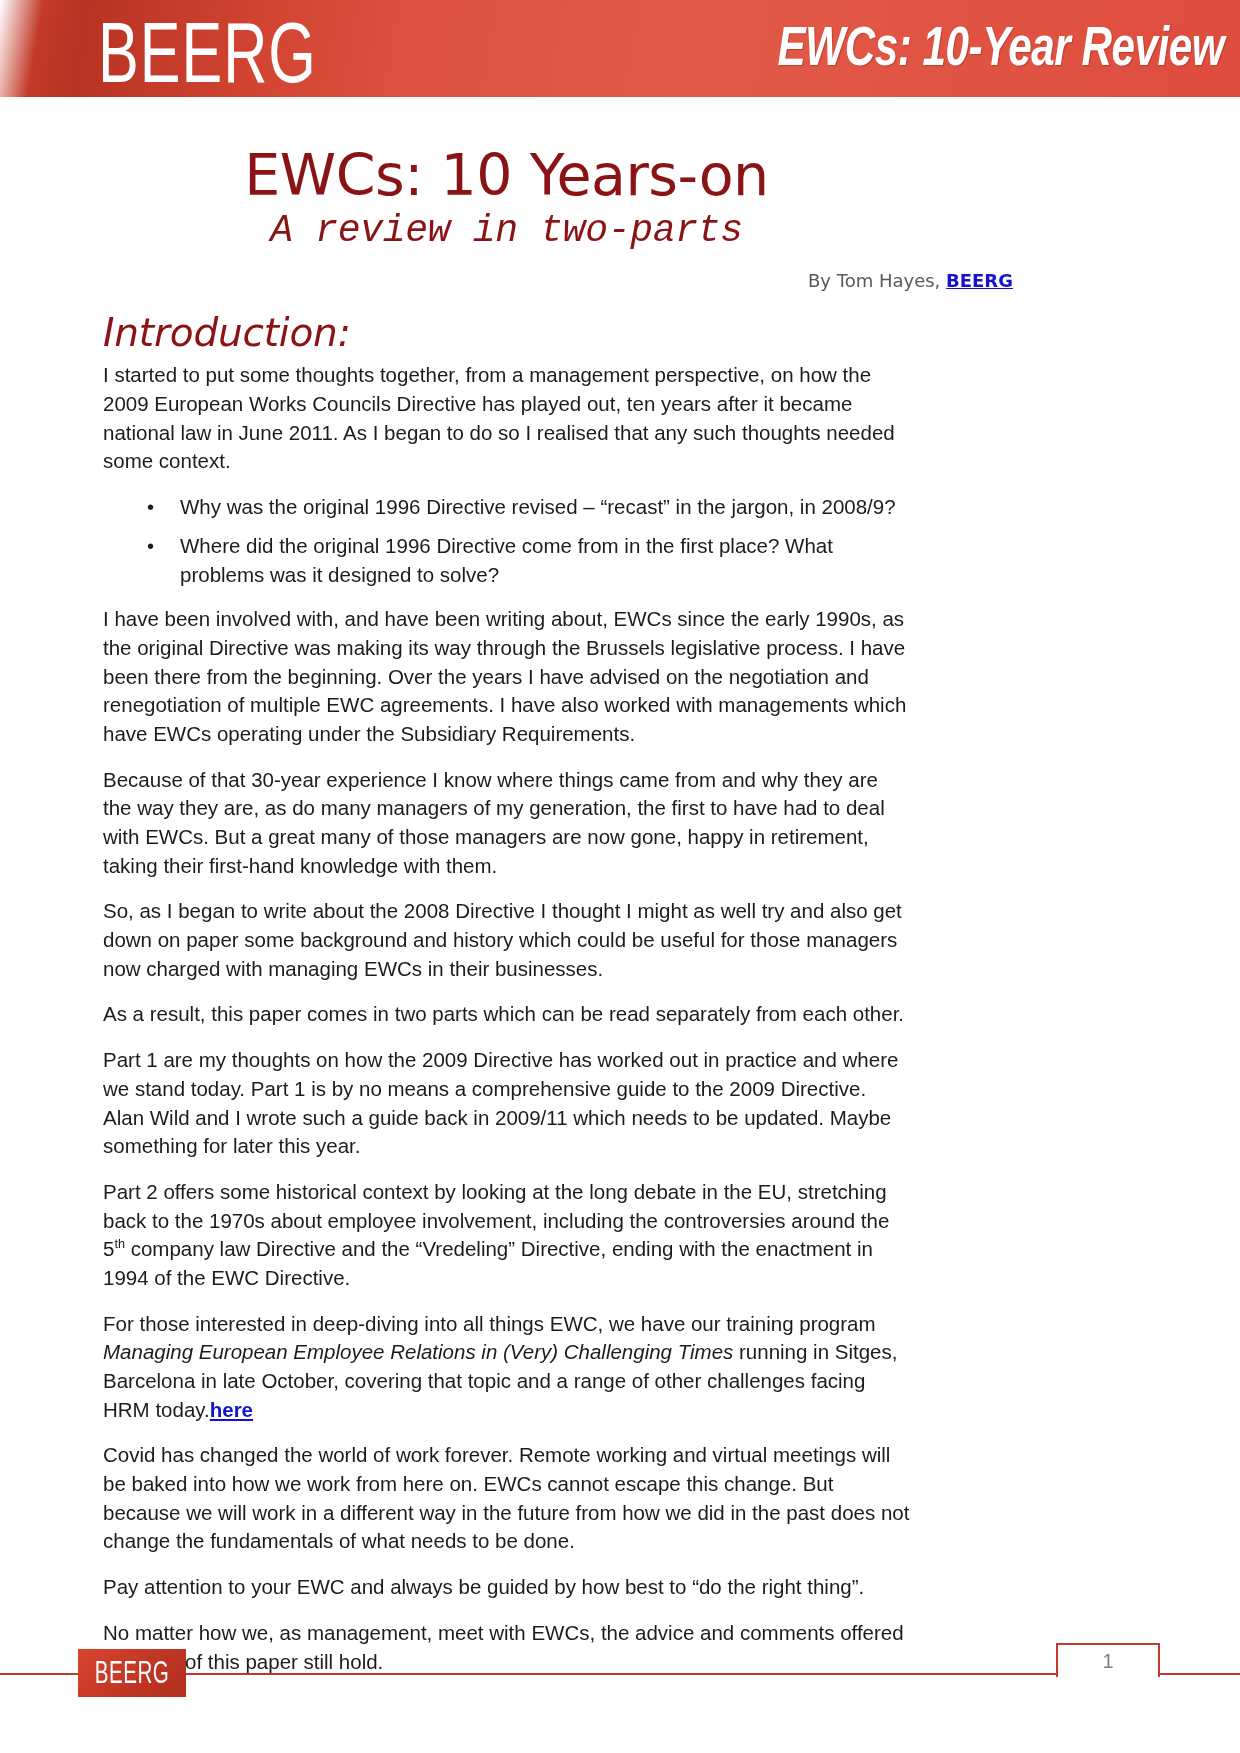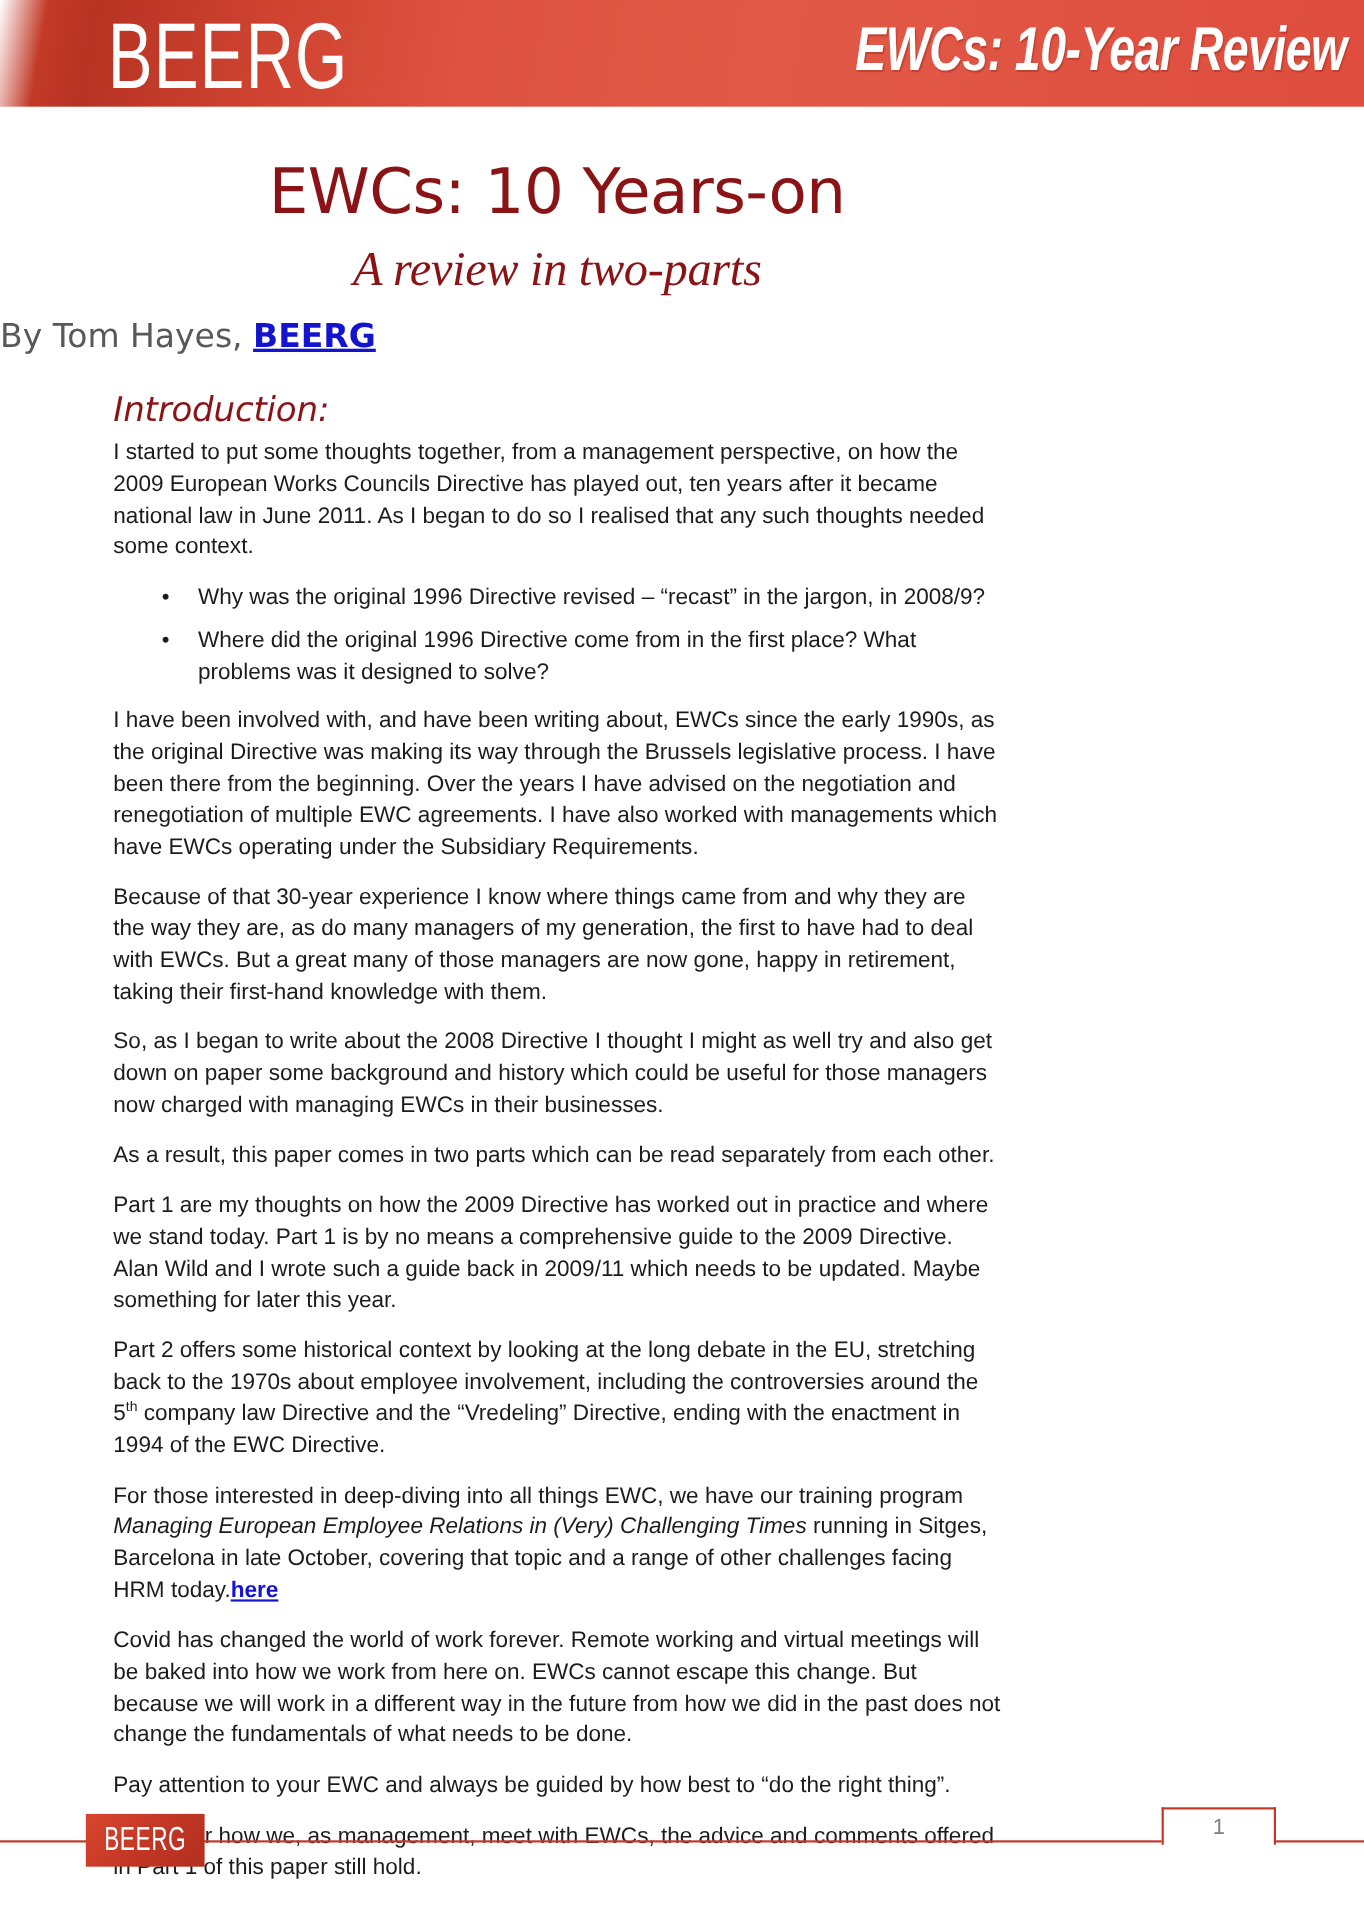--- a/index.html
+++ b/index.html
@@ -77,47 +77,47 @@
     font-family: "DejaVu Sans", sans-serif;
     font-size: 57px;
     font-weight: 400;
     line-height: 1.06;
     margin: 48px 0 0 0;
     letter-spacing: -0.5px;
   }
   .doc-subtitle {
     text-align: center;
     color: #8a1316;
-    font-family: Liberation Serif, serif;
+    font-family: Liberation Mono, monospace;
     font-style: italic;
-    font-size: 44px;
-    font-weight: 400;
-    margin: 14px 0 0 0;
+    font-size: 38px;
+    font-weight: 400;
+    margin: 4px 0 0 0;
     letter-spacing: -0.3px;
   }
   .doc-byline {
-    text-align: left;
+    text-align: right;
     font-family: "DejaVu Sans", sans-serif;
-    font-size: 30px;
+    font-size: 18px;
     color: #595959;
     margin: 18px 0 0 0;
   }
   .doc-byline a.link {
     color: #1414cf;
     text-decoration: underline;
     font-weight: 600;
   }
 
   .section-heading {
-    margin: 32px 0 6px 0;
+    margin: 19px 0 6px 0;
     padding-left: 103px;
     color: #8a1316;
     font-family: "DejaVu Sans", sans-serif;
     font-style: italic;
-    font-size: 31px;
+    font-size: 39px;
     font-weight: 400;
     letter-spacing: -0.2px;
   }
 
   .body-block {
     padding: 0 103px 0 103px;
   }
 
   p.para {
     margin: 0 0 17px 0;

